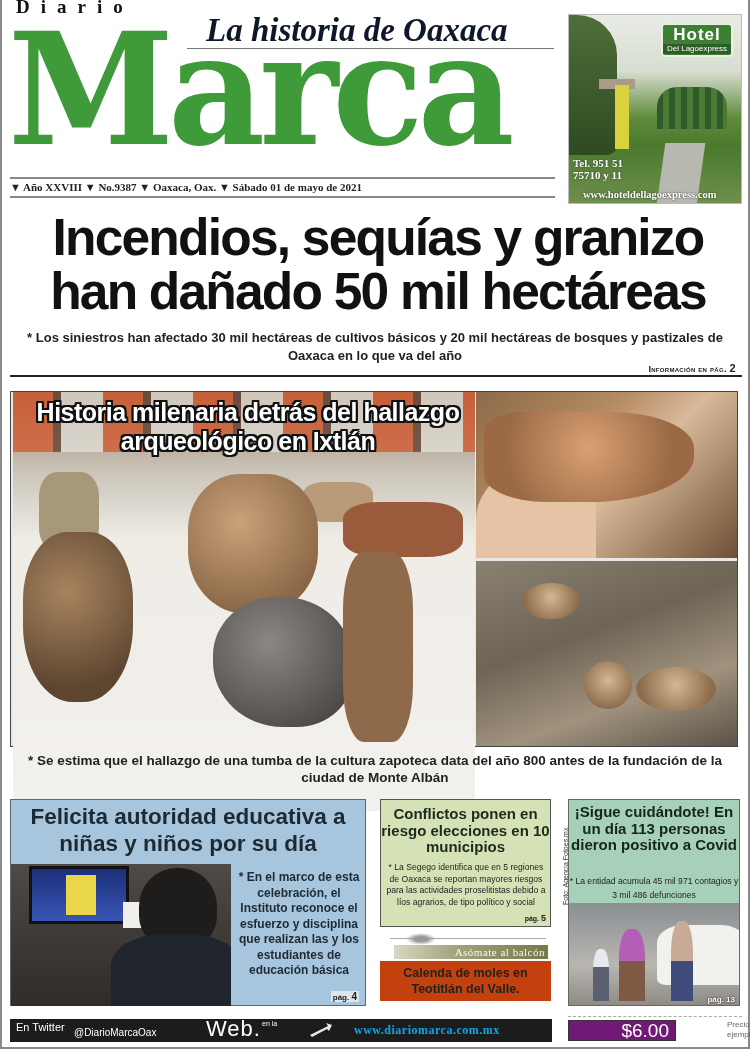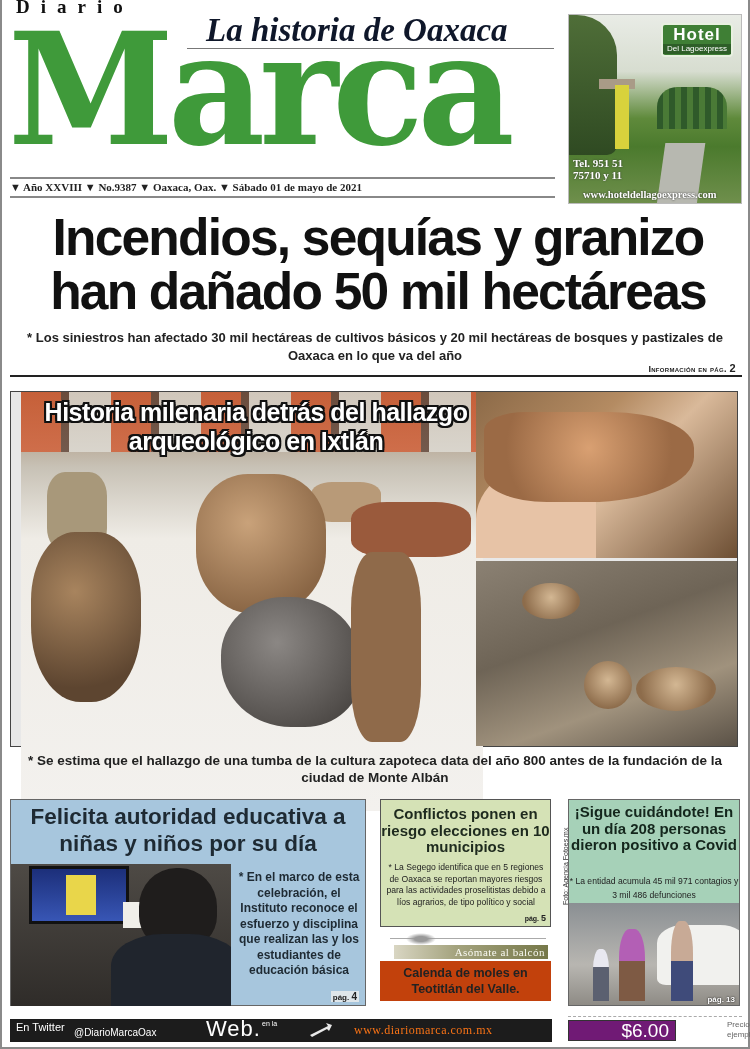--- a/index.html
+++ b/index.html
@@ -32,21 +32,21 @@
 
   
   .headline { position: absolute; left: 8px; top: 210px; width: 736px; font-family: "Liberation Sans", sans-serif; font-weight: bold; font-size: 52px; line-height: 54px; letter-spacing: -1.8px; color: #111; text-align: center; transform: scaleX(0.99); }
   .deck { position: absolute; left: 8px; top: 329px; width: 730px; font-weight: bold; font-size: 13px; line-height: 18px; color: #222; text-align: center; }
   .info-ref { position: absolute; right: 12px; top: 362px; font-weight: bold; font-size: 9px; color: #222; font-variant: small-caps; letter-spacing: 0.3px; }
   .info-ref b { font-size: 11px; }
   .deck-rule { position: absolute; left: 8px; top: 375px; width: 732px; border-top: 2px solid #222; }
 
   
   .photo-frame { position: absolute; left: 8px; top: 391px; width: 728px; height: 356px; border: 1px solid #444; background: #e8e8e8; }
-  .photo-main { position: absolute; left: 10px; top: 0; width: 462px; height: 419px; overflow: hidden;
+  .photo-main { position: absolute; left: 2px; top: 0; width: 462px; height: 419px; overflow: hidden;
                 background: linear-gradient(180deg,#9a7a5c 0%,#c8c2b6 18%,#efece6 35%,#f3f1ee 100%); }
   .pm-chairs { position: absolute; left: 0; top: 0; width: 462px; height: 60px; background: repeating-linear-gradient(90deg,#d4572d 0 40px,#5a3c30 40px 48px,#e2e0da 48px 90px); opacity: 0.75; }
   .pot { position: absolute; background: radial-gradient(circle at 40% 35%, #a8845e, #5d4530 75%); border-radius: 40% 40% 45% 45%; }
   .rock { position: absolute; background: radial-gradient(circle at 40% 35%, #8b8784, #4d4946 80%); border-radius: 45% 50% 40% 50%; }
   .shard { position: absolute; background: #b89a78; border-radius: 30%; }
   .photo-title { position: absolute; left: 6px; top: 6px; width: 458px; text-align: center; font-weight: bold; font-size: 25px; line-height: 29px; color: #fff; letter-spacing: -0.5px;
                  text-shadow: -2px -2px 0 #111, 2px -2px 0 #111, -2px 2px 0 #111, 2px 2px 0 #111, 0 2px 0 #111, 2px 0 0 #111, -2px 0 0 #111, 0 -2px 0 #111; }
   .photo-info { position: absolute; left: 6px; bottom: 3px; font-weight: bold; font-size: 9px; color: #222; font-variant: small-caps; padding-left: 48px; }
   .photo-top-right { position: absolute; left: 465px; top: 0; width: 261px; height: 166px; overflow: hidden;
                      background: linear-gradient(135deg,#8c6a48 0%,#b48b62 35%,#d9b99a 55%,#6d4f34 100%); }
@@ -94,21 +94,21 @@
   .cp-pag { position: absolute; right: 4px; bottom: 2px; font-weight: bold; font-size: 8px; color: #fff; text-shadow: 0 0 2px #000; }
   .covid-credit { position: absolute; left: 560px; top: 905px; font-size: 7px; color: #333; transform: rotate(-90deg); transform-origin: left top; white-space: nowrap; }
 
   
   .footer-bar { position: absolute; left: 8px; top: 1019px; width: 542px; height: 23px; background: #1c1c1c; }
   .ft-twitter { position: absolute; left: 6px; top: 2px; color: #fff; font-size: 11px; }
   .ft-handle { position: absolute; left: 64px; top: 8px; color: #fff; font-size: 10px; }
   .ft-web-small { position: absolute; left: 252px; top: 1px; color: #fff; font-size: 7px; }
   .ft-web { position: absolute; left: 196px; top: -3px; color: #fff; font-size: 22px; letter-spacing: 1px; }
   .ft-arrow { position: absolute; left: 300px; top: 4px; width: 22px; height: 14px; }
-  .ft-url { position: absolute; left: 344px; top: 4px; color: #f97316; font-family: "Liberation Serif", serif; font-weight: normal; font-size: 12px; letter-spacing: 0.5px; }
+  .ft-url { position: absolute; left: 344px; top: 4px; color: #0ea5e9; font-family: "Liberation Serif", serif; font-weight: bold; font-size: 12px; letter-spacing: 0.5px; }
   .price-dash { position: absolute; left: 566px; top: 1016px; width: 174px; border-top: 1px dashed #aaa; }
   .price-box { position: absolute; left: 566px; top: 1020px; width: 108px; height: 21px; background: #701a75; border: 1px solid #333; color: #fff; font-size: 19px; line-height: 20px; text-align: right; padding-right: 6px; }
   .price-label { position: absolute; left: 681px; top: 1020px; font-size: 8px; line-height: 10px; color: #666; margin-left: 44px; }
 </style>
 </head>
 <body>
 
 <div class="page">
 
   <div class="mast-marca">Marca</div>
@@ -197,21 +197,21 @@
 
   <div class="balcon-rule"></div>
   <div class="balcon-logo"></div>
   <div class="balcon-band">
     <span class="balcon-band-text">Asómate al balcón</span>
   </div>
   <div class="balcon-box">Calenda de moles en Teotitlán del Valle.</div>
 
   <div class="covid-credit">Foto: Agencia Fotoes.mx</div>
   <div class="box-covid">
-    <div class="covid-title">¡Sigue cuidándote! En un día 208 personas dieron positivo a Covid</div>
+    <div class="covid-title">¡Sigue cuidándote! En un día 113 personas dieron positivo a Covid</div>
     <div class="covid-text">* La entidad acumula 45 mil 971 contagios y 3 mil 486 defunciones</div>
     <div class="covid-photo">
       <div class="cp-car"></div>
       <div class="cp-child"></div>
       <div class="cp-woman1"></div>
       <div class="cp-woman2"></div>
       <div class="cp-pag">
         <span>pág.</span>
         <span>13</span>
       </div>

